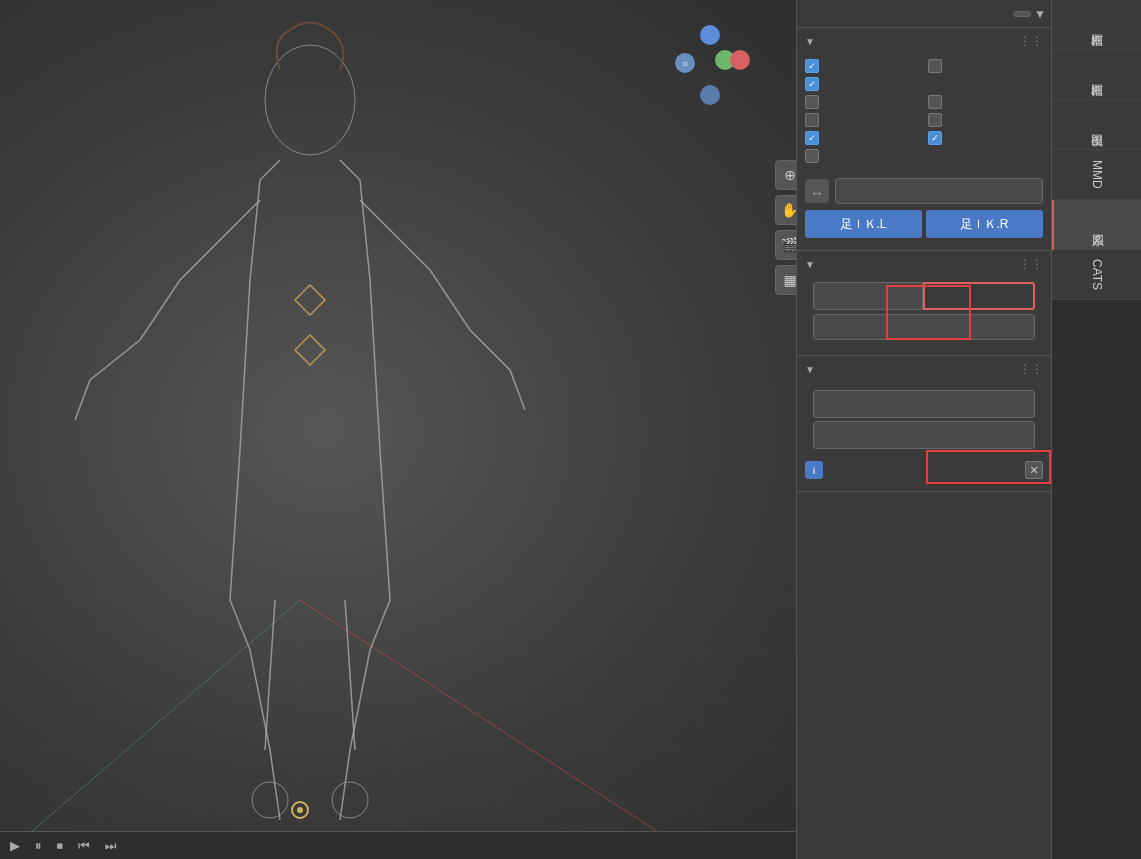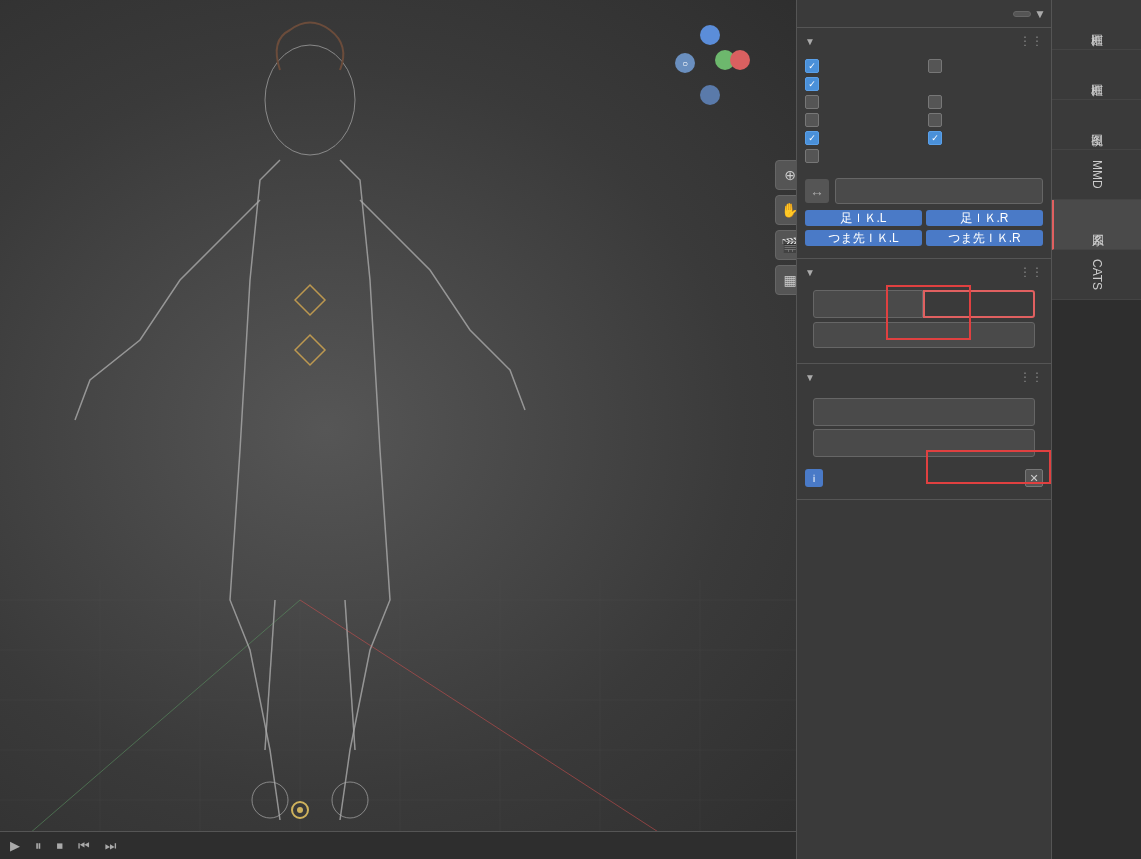--- a/index.html
+++ b/index.html
@@ -280,21 +280,21 @@
     
     .ik-buttons-row {
       display: flex;
       gap: 4px;
       margin-bottom: 4px;
       padding: 0 8px;
     }
 
     .ik-btn {
       flex: 1;
-      height: 16px;
+      height: 28px;
       background: #4a7ac7;
       border: none;
       border-radius: 3px;
       color: white;
       font-size: 12px;
       cursor: pointer;
       text-align: center;
     }
 
     
@@ -641,24 +641,20 @@
     <div class="property-drivers-row">
       <div class="property-drivers-icon">↔</div>
       <div class="property-drivers-btn"></div>
     </div>
 
     <div class="ik-buttons-row">
       <button class="ik-btn">足ＩＫ.L</button>
       <button class="ik-btn">足ＩＫ.R</button>
     </div>
 
-    <div class="ik-buttons-row">
-      <button class="ik-btn">つま先ＩＫ.L</button>
-      <button class="ik-btn">つま先ＩＫ.R</button>
-    </div>
   </div>
 
   <div class="panel-section">
     <div class="section-header">
       <span class="arrow">▼</span>
       <span class="title"></span>
       <span class="dots">⋮⋮</span>
     </div>
     <div class="section-content">
       <div class="shading-row">

